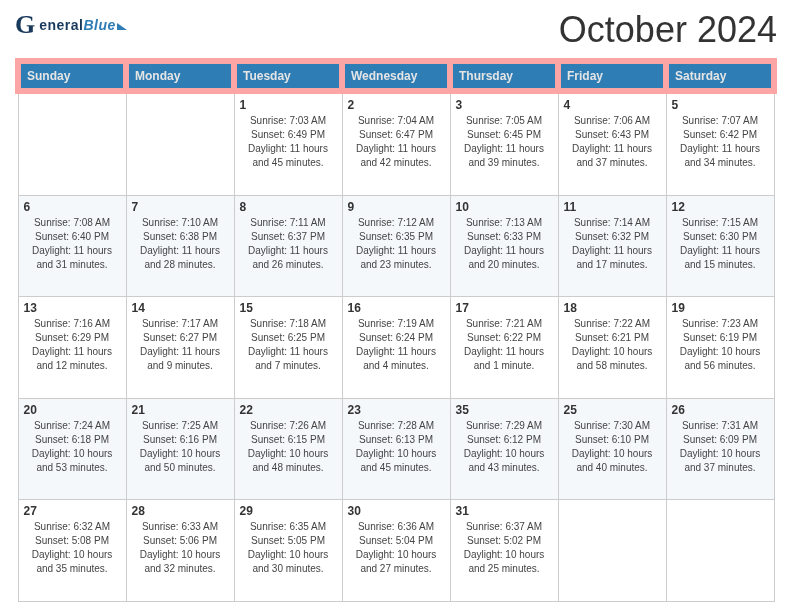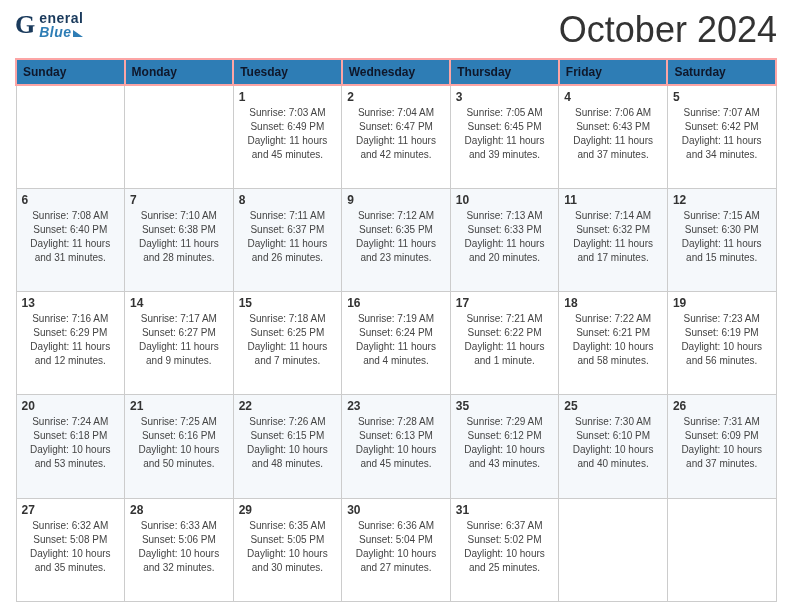--- a/index.html
+++ b/index.html
@@ -37,26 +37,26 @@
       font-size: 15px;
       color: #555;
     }
     .calendar-table {
       width: 100%;
       border-collapse: collapse;
       flex: 1;
     }
     .calendar-table th {
       background: #2e7db5;
-      color: #0f172a;
+      color: #e5e5e5;
       font-size: 12px;
       font-weight: bold;
       padding: 5px 6px;
       text-align: left;
-      border: 2px solid #fca5a5;
+      border: 6px solid #fca5a5;
     }
     .calendar-table td {
       vertical-align: top;
       border: 1px solid #ccc;
       padding: 4px 5px;
       font-size: 9.5px;
       color: #333;
       width: calc(100% / 7);
       min-height: 80px;
       background: #fff;
@@ -86,21 +86,20 @@
       gap: 4px;
     }
     .logo-g {
       font-size: 26px;
       font-weight: bold;
       color: #1a3a5c;
       font-family: Georgia, serif;
     }
     .logo-right {
       display: flex;
-      flex-direction: column;
       justify-content: flex-end;
     }
     .logo-eneral {
       font-size: 14px;
       font-weight: bold;
       color: #1a3a5c;
       line-height: 1;
       letter-spacing: 0.5px;
     }
     .logo-lue-row {

